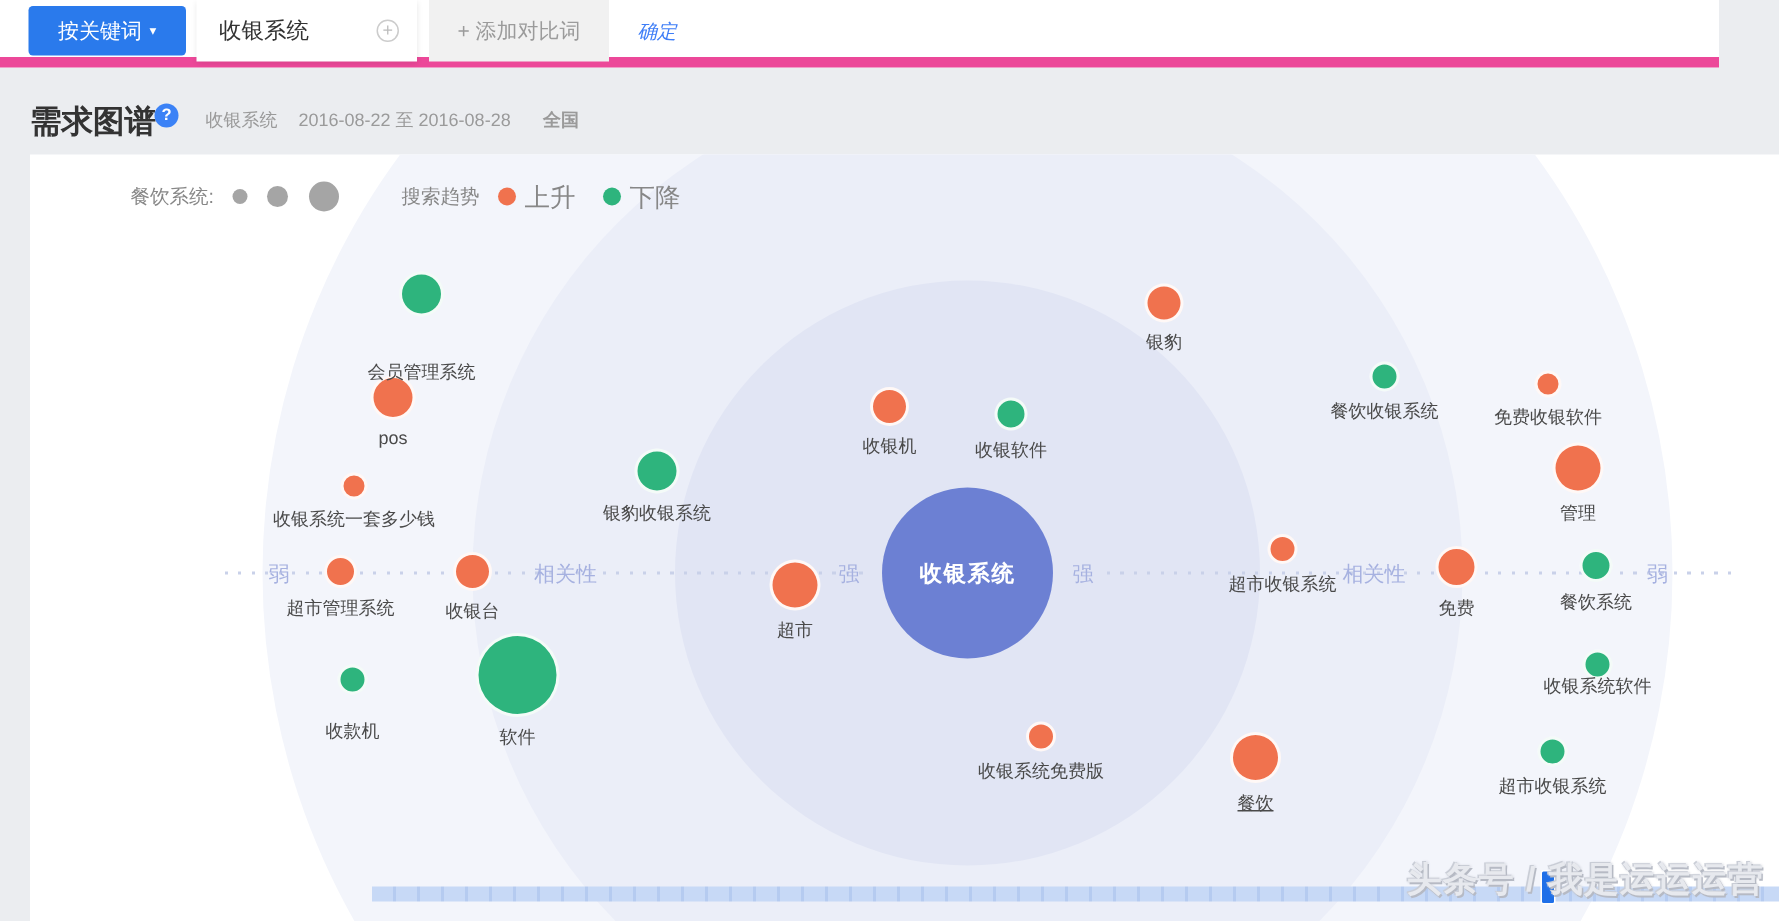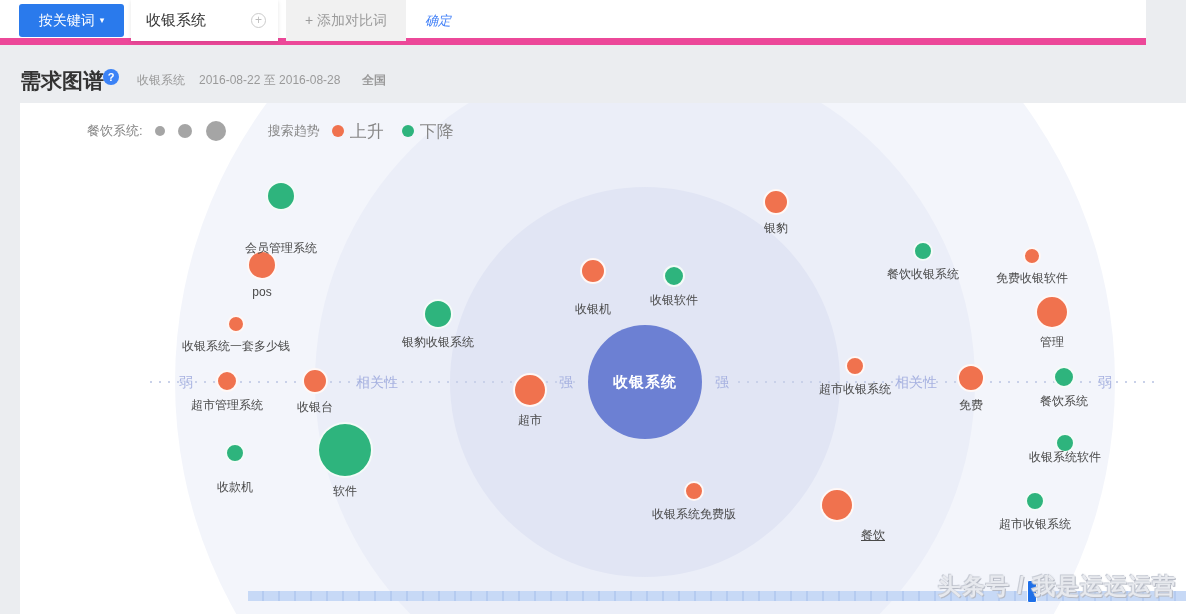--- a/index.html
+++ b/index.html
@@ -135,21 +135,21 @@
       <div class="bubble-label" style="left: 215px; top: 296px;">收银台</div>
       <div class="bubble" style="left: 205px; top: 340px; width: 20px; height: 20px; background: rgb(46, 180, 125);"></div>
       <div class="bubble-label" style="left: 135px; top: 376px;">收款机</div>
       <div class="bubble" style="left: 297px; top: 319px; width: 56px; height: 56px; background: rgb(46, 180, 125);"></div>
       <div class="bubble-label" style="left: 245px; top: 380px;">软件</div>
       <div class="bubble" style="left: 403px; top: 196px; width: 30px; height: 30px; background: rgb(46, 180, 125);"></div>
       <div class="bubble-label" style="left: 338px; top: 231px;">银豹收银系统</div>
       <div class="bubble" style="left: 493px; top: 270px; width: 34px; height: 34px; background: rgb(240, 114, 78);"></div>
       <div class="bubble-label" style="left: 430px; top: 309px;">超市</div>
       <div class="bubble" style="left: 560px; top: 155px; width: 26px; height: 26px; background: rgb(240, 114, 78);"></div>
-      <div class="bubble-label" style="left: 493px; top: 186px; margin-top: 12px;">收银机</div>
+      <div class="bubble-label" style="left: 493px; top: 186px;">收银机</div>
       <div class="bubble" style="left: 643px; top: 162px; width: 22px; height: 22px; background: rgb(46, 180, 125);"></div>
       <div class="bubble-label" style="left: 574px; top: 189px;">收银软件</div>
       <div class="bubble" style="left: 664px; top: 378px; width: 20px; height: 20px; background: rgb(240, 114, 78);"></div>
       <div class="bubble-label" style="left: 594px; top: 403px;">收银系统免费版</div>
       <div class="bubble" style="left: 743px; top: 86px; width: 26px; height: 26px; background: rgb(240, 114, 78);"></div>
       <div class="bubble-label" style="left: 676px; top: 117px;">银豹</div>
       <div class="bubble" style="left: 893px; top: 138px; width: 20px; height: 20px; background: rgb(46, 180, 125);"></div>
       <div class="bubble-label" style="left: 823px; top: 163px;">餐饮收银系统</div>
       <div class="bubble" style="left: 1003px; top: 144px; width: 18px; height: 18px; background: rgb(240, 114, 78);"></div>
       <div class="bubble-label" style="left: 932px; top: 167px;">免费收银软件</div>
@@ -159,20 +159,20 @@
       <div class="bubble-label" style="left: 755px; top: 278px;">超市收银系统</div>
       <div class="bubble" style="left: 937px; top: 261px; width: 28px; height: 28px; background: rgb(240, 114, 78);"></div>
       <div class="bubble-label" style="left: 871px; top: 294px;">免费</div>
       <div class="bubble" style="left: 1033px; top: 263px; width: 22px; height: 22px; background: rgb(46, 180, 125);"></div>
       <div class="bubble-label" style="left: 964px; top: 290px;">餐饮系统</div>
       <div class="bubble" style="left: 1035px; top: 330px; width: 20px; height: 20px; background: rgb(46, 180, 125);"></div>
       <div class="bubble-label" style="left: 965px; top: 346px;">收银系统软件</div>
       <div class="bubble" style="left: 1005px; top: 388px; width: 20px; height: 20px; background: rgb(46, 180, 125);"></div>
       <div class="bubble-label" style="left: 935px; top: 413px;">超市收银系统</div>
       <div class="bubble" style="left: 800px; top: 385px; width: 34px; height: 34px; background: rgb(240, 114, 78);"></div>
-      <div class="bubble-label" style="left: 773px; top: 424px; text-decoration: underline;">餐饮</div>
+      <div class="bubble-label" style="left: 737px; top: 424px; text-decoration: underline;">餐饮</div>
       <div class="bubble center" style="left: 568px; top: 222px; width: 114px; height: 114px; background: rgb(108, 128, 211);">收银系统</div>
     </div>
 
   <div class="slider-bar"></div>
   <div class="slider-handle"></div>
   <div class="watermark">头条号 / 我是运运运营</div>
 </div>
 
 </body></html>

